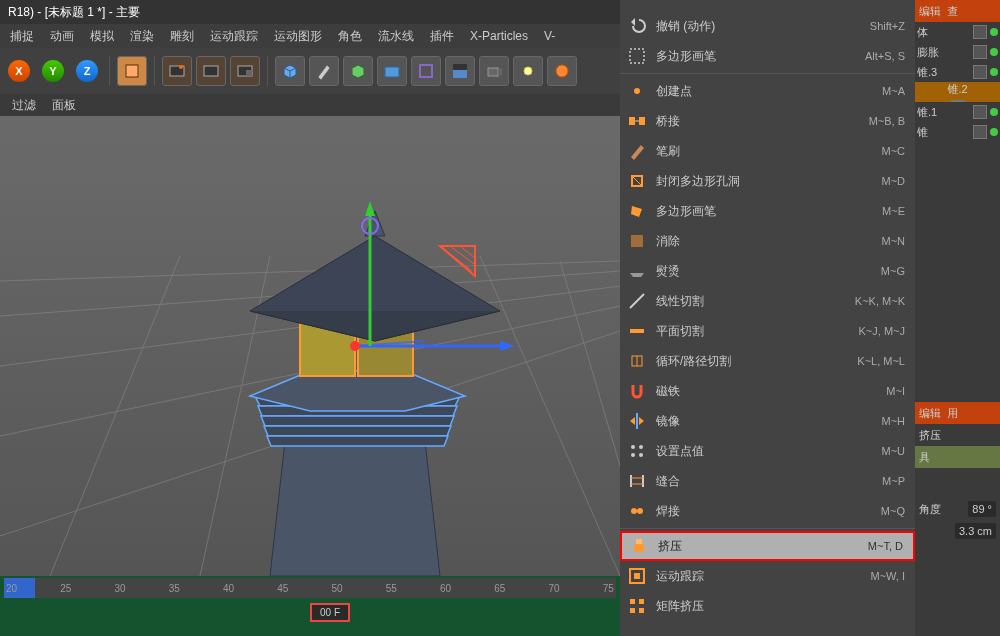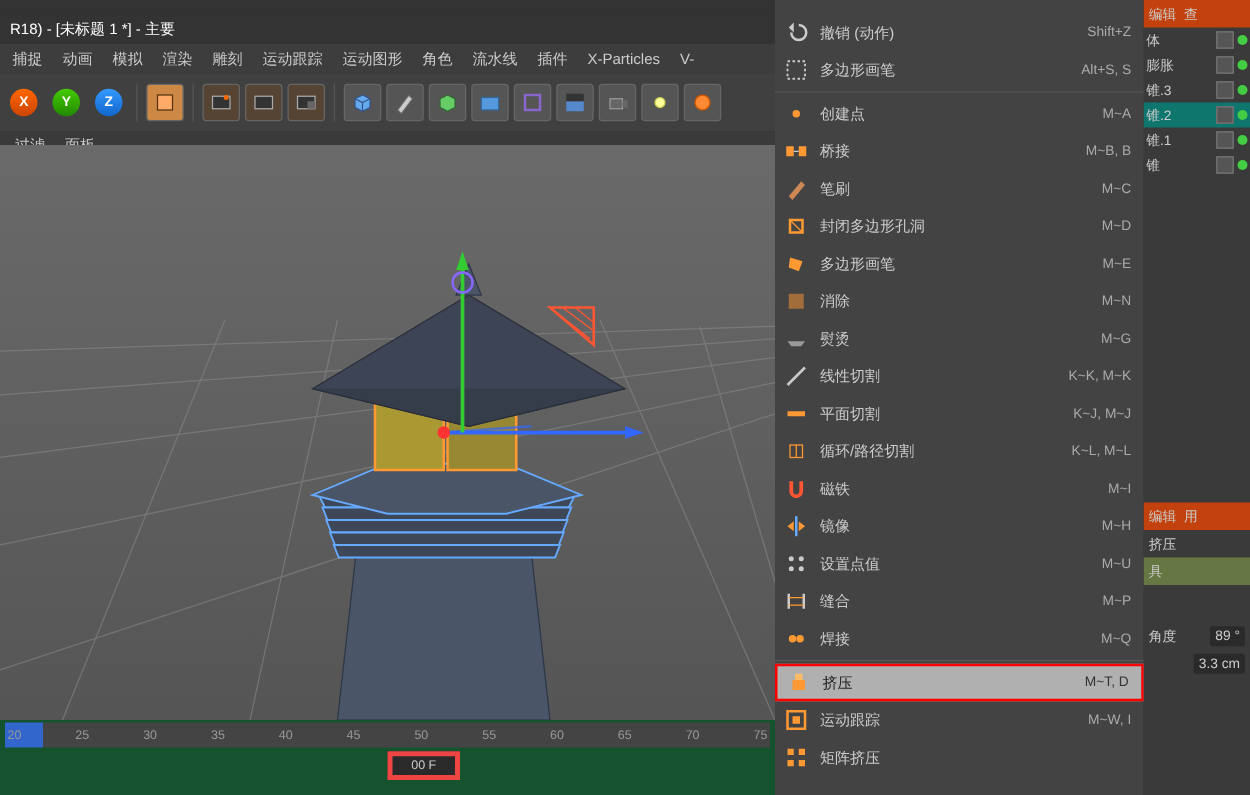--- a/index.html
+++ b/index.html
@@ -13,21 +13,20 @@
       overflow: hidden;
       position: relative;
     }
     
     .title-bar {
       height: 24px;
       background: #333333;
       padding: 4px 8px;
       color: #ffffff;
       font-size: 12px;
-      margin-top: 11px;
     }
     
     .menu-bar {
       height: 24px;
       background: #3d3d3d;
       display: flex;
       align-items: center;
       padding: 0 2px;
     }
     .menu-item {
@@ -171,21 +170,22 @@
     }
     .obj-row {
       display: flex;
       align-items: center;
       height: 20px;
       padding: 0 2px;
       font-size: 11px;
       gap: 3px;
     }
     .obj-row.selected {
-      background: #0f766e;
+      background: #a16207;
+      flex-direction: column;
     }
     .check-box {
       width: 14px;
       height: 14px;
       background: #555;
       border: 1px solid #777;
     }
     .dot-green {
       width: 8px;
       height: 8px;
@@ -227,23 +227,23 @@
       background: linear-gradient(90deg, #3366cc 0%, #3366cc 5%, #444 5%);
       position: relative;
       display: flex;
       justify-content: space-between;
       align-items: center;
       padding: 0 2px;
       font-size: 10px;
       color: #999;
     }
     .time-input {
-      width: 58px;
+      width: 40px;
       background: #2a2a2a;
-      border: 4px solid #ef4444;
+      border: 2px solid #ef4444;
       color: #ccc;
       padding: 2px;
       font-size: 10px;
       text-align: center;
     }
   </style>
 </head>
 <body>
 
 <div class="title-bar">

